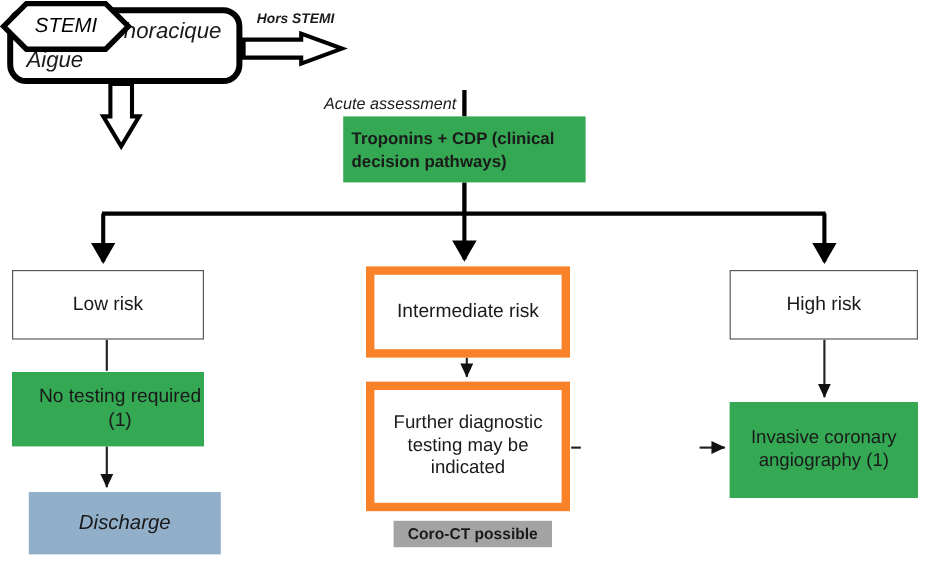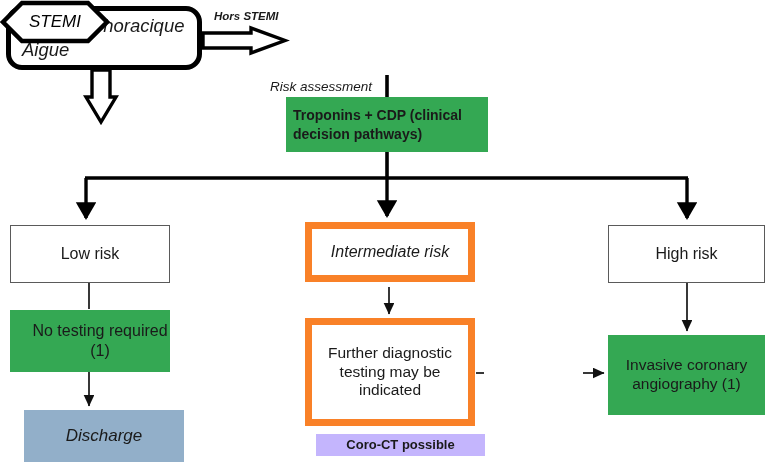--- a/index.html
+++ b/index.html
@@ -78,25 +78,24 @@
   #troponins .txt { text-align: left; line-height: 1.32; }
 
   
   #low-risk {
     left: 10px; top: 225px; width: 160px; height: 58px;
     border: 1.4px solid #5a5a5a;
     background: #ffffff;
     font-size: 16px;
   }
   #intermediate-risk {
-    left: 305px; top: 222px; width: 170px; height: 60px;
+    left: 305px; top: 222px; width: 170px; height: 76px;
     border: 7px solid #F98128;
     background: #ffffff;
     font-size: 16px;
-    font-style: italic;
   }
   #high-risk {
     left: 608px; top: 225px; width: 157px; height: 58px;
     border: 1.4px solid #5a5a5a;
     background: #ffffff;
     font-size: 16px;
   }
 
   
   #no-testing {
@@ -115,22 +114,22 @@
 
   
   #further-testing {
     left: 305px; top: 318px; width: 170px; height: 108px;
     border: 7px solid #F98128;
     background: #ffffff;
     font-size: 15.5px;
   }
   #further-testing .txt { line-height: 1.22; }
   #coro-ct {
-    left: 316px; top: 434px; width: 169px; height: 22px;
-    background: #c4b5fd;
+    left: 328px; top: 434px; width: 132px; height: 22px;
+    background: #a3a3a3;
     font-weight: bold;
     font-size: 13px;
   }
 
   
   #invasive {
     left: 608px; top: 335px; width: 157px; height: 80px;
     background: #34A853;
     font-size: 15.5px;
   }
@@ -252,15 +251,15 @@
 
   <div class="node" id="coro-ct">
     <span class="txt">Coro-CT possible</span>
   </div>
 
   <div class="node" id="invasive">
     <span class="txt">Invasive coronary angiography (1)</span>
   </div>
 
   <div class="edge-label" id="label-hors-stemi">Hors STEMI</div>
-  <div class="edge-label" id="label-risk-assessment">Risk assessment</div>
+  <div class="edge-label" id="label-risk-assessment">Acute assessment</div>
 
 </div>
 
 </body></html>

